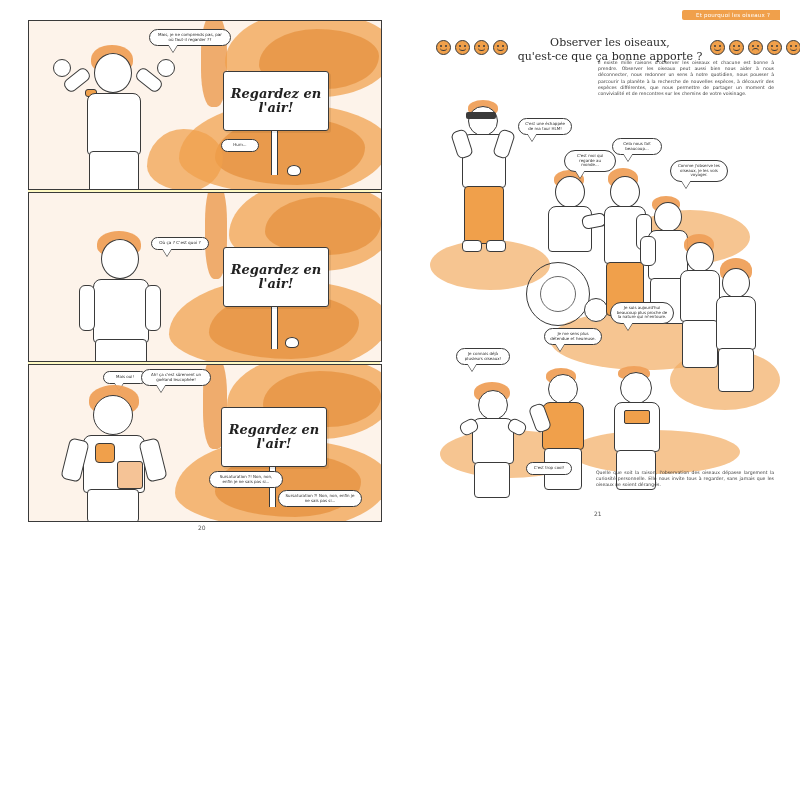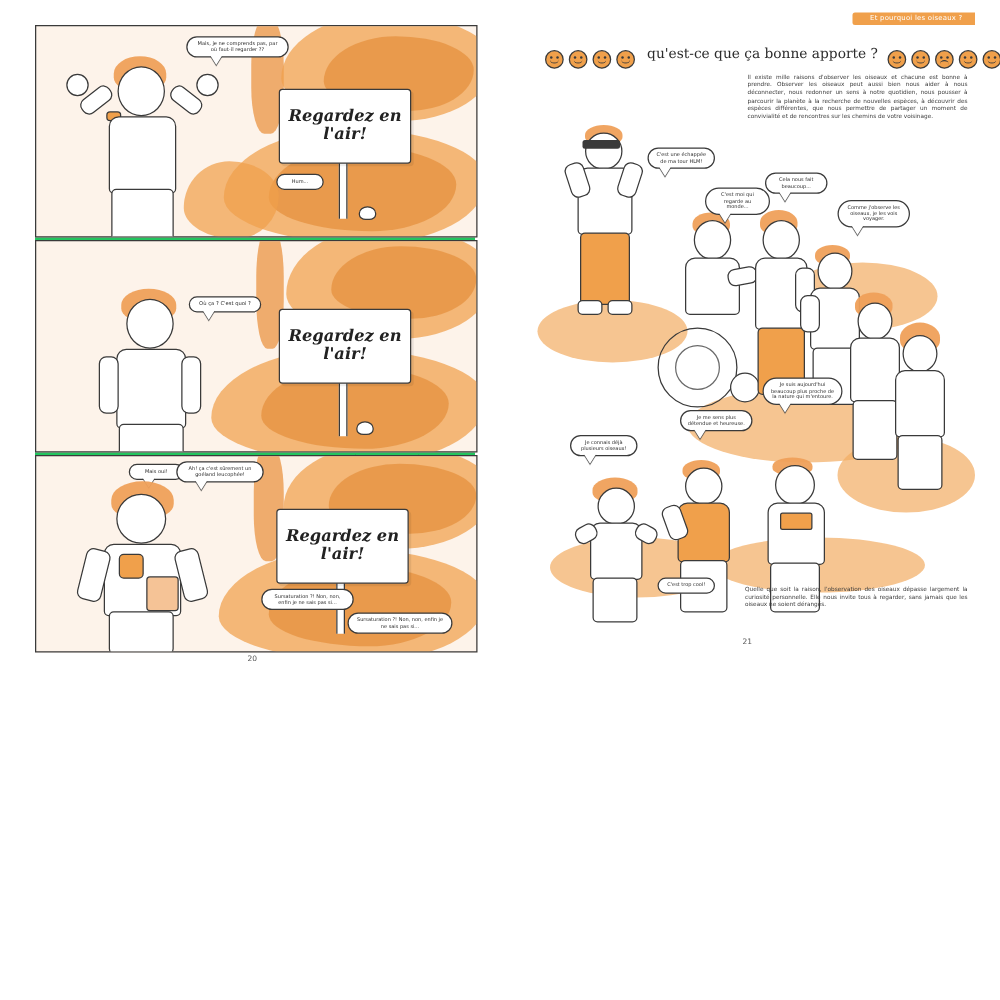--- a/index.html
+++ b/index.html
@@ -17,21 +17,21 @@
     height: 800px;
     background: #ffffff;
   }
   
   #left-page {
     position: absolute;
     left: 28px;
     top: 20px;
     width: 352px;
     height: 500px;
-    background: #22c55e;
+    background: #fef9c3;
   }
   .panel {
     position: absolute;
     left: 0;
     border: 1.2px solid #3a3a3a;
     background: #fdf3ea;
     overflow: hidden;
   }
   #panel1 { top: 0; width: 352px; height: 168px; }
   #panel2 { top: 172px; width: 352px; height: 168px; }
@@ -382,20 +382,21 @@
     </div>
 
     <div class="folio" style="left:170px;top:504px;">20</div>
   </div>
 
   <div id="right-page">
 
     <div id="running-head">Et pourquoi les oiseaux ?</div>
 
     <div id="page-title">
+      <div>Observer les oiseaux,</div>
       <div>qu'est-ce que ça bonne apporte ?</div>
     </div>
 
     <div class="emoji-row" style="left:16px;">
       <div class="emoji">
           <i></i>
         </div>
       <div class="emoji">
           <i></i>
         </div>

